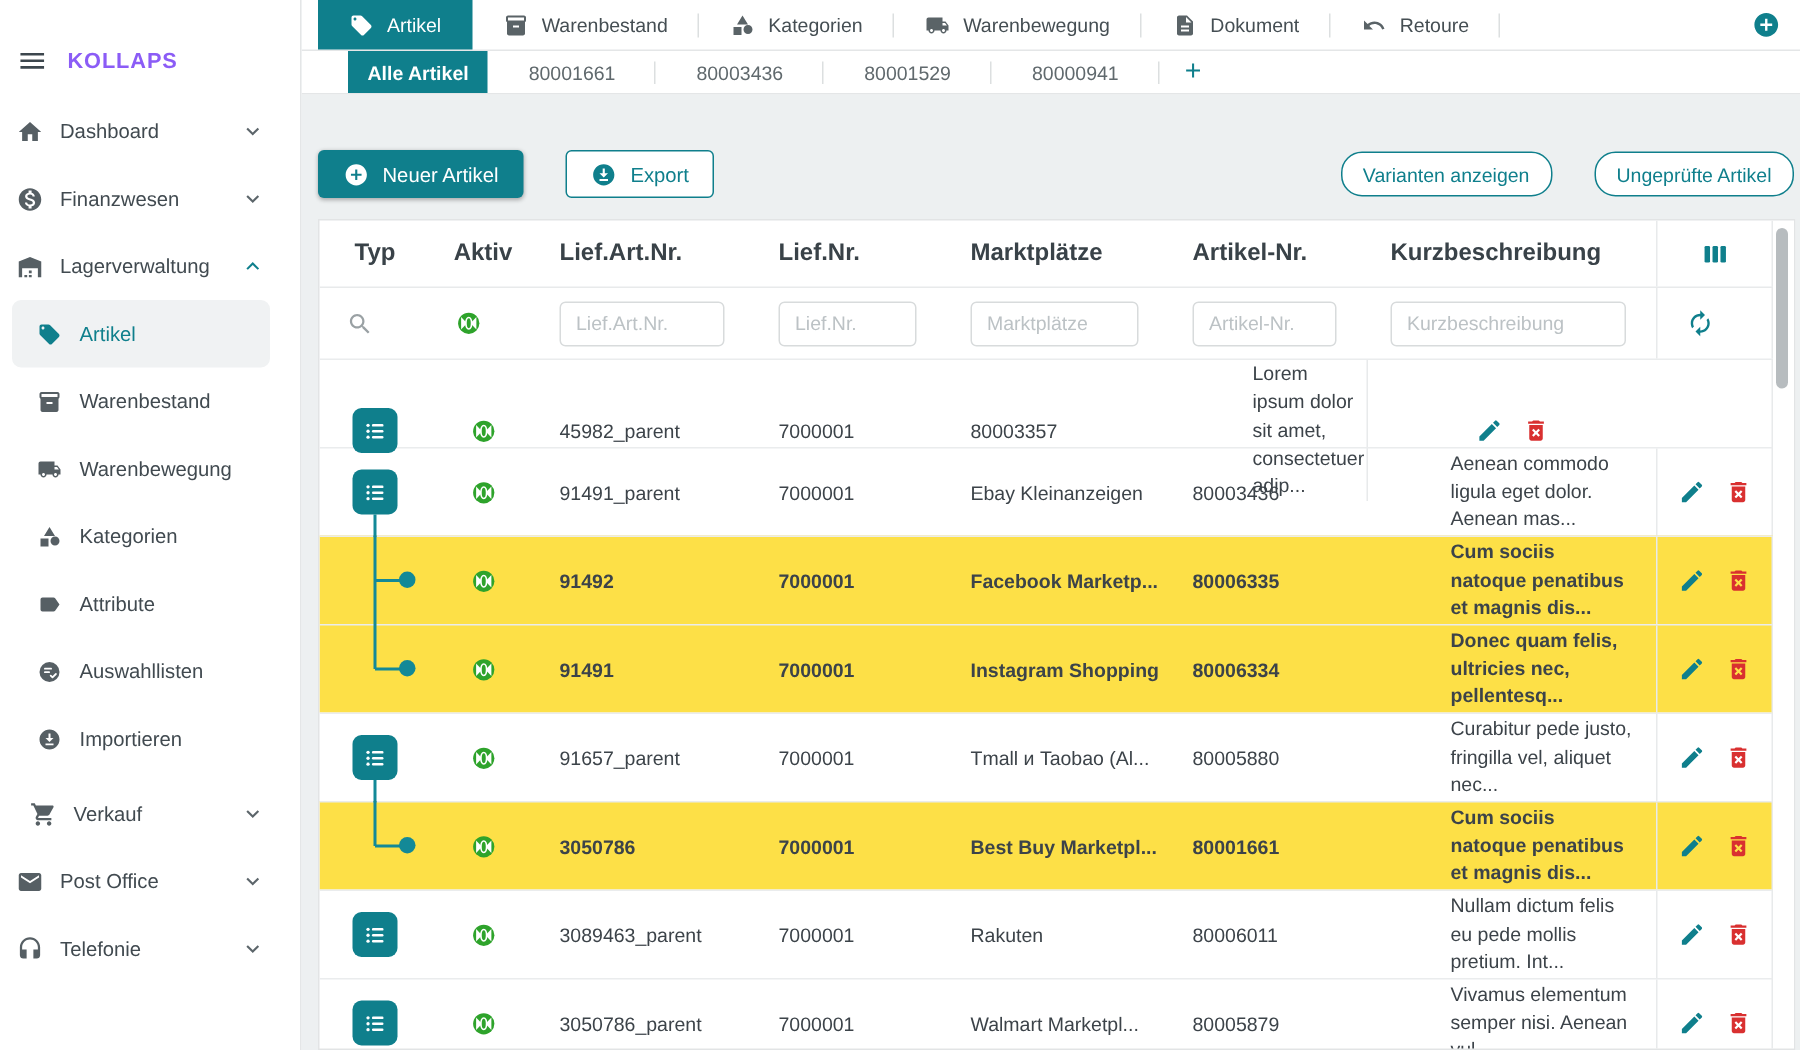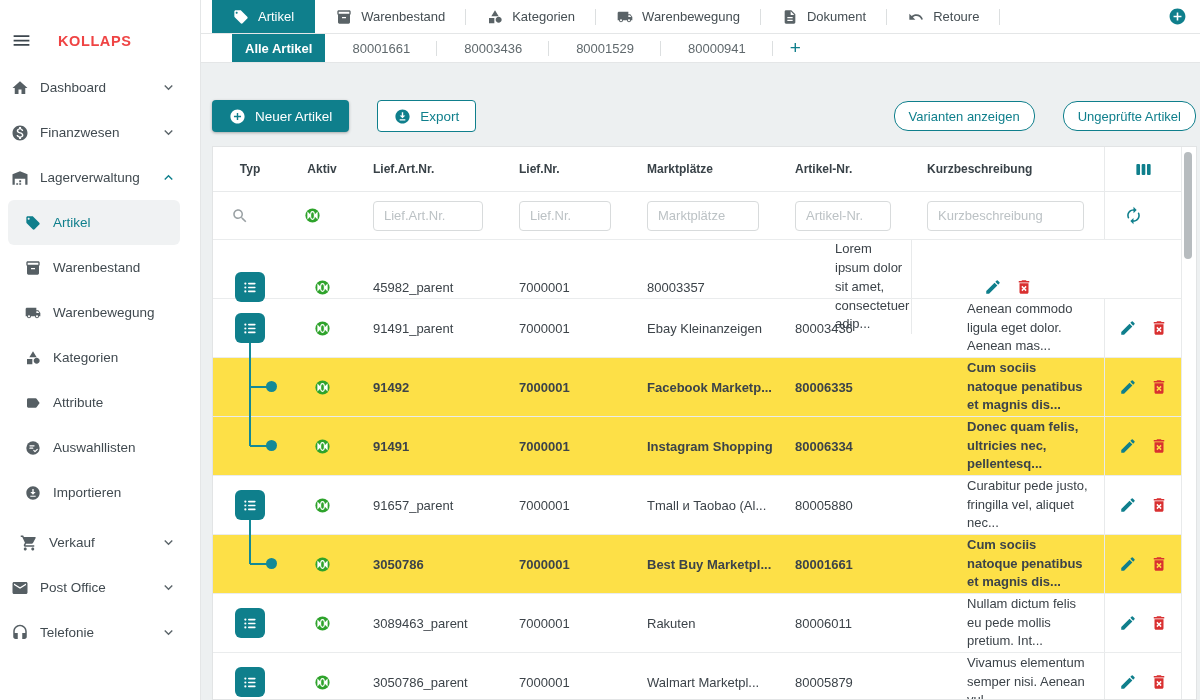--- a/index.html
+++ b/index.html
@@ -7,21 +7,21 @@
     width:1200px;height:700px;overflow:hidden;
     font-family:"Liberation Sans",sans-serif;
     background:#edf0f1;color:#3c4349;
   }
   .app{position:relative;width:1200px;height:700px;}
   .ic{display:inline-block;flex:none;}
 
   
   .sidebar{position:absolute;left:0;top:0;width:201px;height:700px;background:#fff;
     border-right:1px solid #e4e6e7;box-sizing:border-box;z-index:5;}
-  .brand{display:flex;align-items:center;gap:26px;padding:30px 0 0 11px;color:#ef4444;}
+  .brand{display:flex;align-items:center;gap:13px;padding:30px 0 0 11px;color:#8b5cf6;}
   .brand .ic{width:21px;height:21px;color:#3c464d;}
   .brand-label{font-size:14.5px;font-weight:bold;letter-spacing:.6px;}
   .sidenav{margin-top:14px;}
   .side-item{display:flex;align-items:center;height:45px;padding-left:11px;cursor:pointer;
     color:#414a50;font-size:13.5px;box-sizing:border-box;}
   .side-item .ic{width:18px;height:18px;color:#565f64;}
   .si-label{margin-left:11px;white-space:nowrap;}
   .side-item .chev{width:17px;height:17px;margin-left:auto;margin-right:23px;color:#5d666b;}
   .chev.accent{color:#0f7f8c;}
   .side-item.sub{margin:0 20px 0 8px;padding-left:17px;border-radius:6px;}
@@ -65,21 +65,21 @@
 
   
   .table-card{position:relative;margin:14px 0 0 11px;width:985px;height:554px;background:#fff;
     border:1px solid #e2e4e5;box-sizing:border-box;overflow:hidden;}
   .tgrid{display:grid;grid-template-columns:74px 70px 146px 128px 148px 132px 193px 77px;
     width:968px;border-right:1px solid #e8eaeb;box-sizing:content-box;}
   .cell{padding-left:16px;display:flex;align-items:center;box-sizing:border-box;min-width:0;}
   .c-typ,.c-aktiv{justify-content:center;padding-left:0;}
   .c-actions{justify-content:center;padding-left:0;border-left:1px solid #e8eaeb;gap:13px;}
   .thead{height:44px;}
-  .thead .cell{font-weight:bold;font-size:12px;color:#394248;}
+  .thead .cell{font-weight:bold;font-size:16px;color:#394248;}
   .thead .c-actions .ic{width:19px;height:19px;color:#0f7f8c;}
   .tfilter{height:47px;border-top:1px solid #e8eaeb;}
   .tfilter .cell{padding-right:20px;}
   .tfilter .c-typ .ic{width:18px;height:18px;color:#9aa1a4;}
   .status-ic{width:17px;height:17px;color:#2ea32b;}
   .refresh-btn{background:none;border:none;padding:0;cursor:pointer;width:19px;height:19px;color:#0f7f8c;}
   .refresh-btn .ic{width:19px;height:19px;}
   .finput{height:30px;width:100%;border:1px solid #d8dbdc;border-radius:4px;padding:0 10px;
     font-size:13px;color:#3c4349;box-sizing:border-box;font-family:inherit;background:#fff;}
   .finput::placeholder{color:#bcc2c5;}

